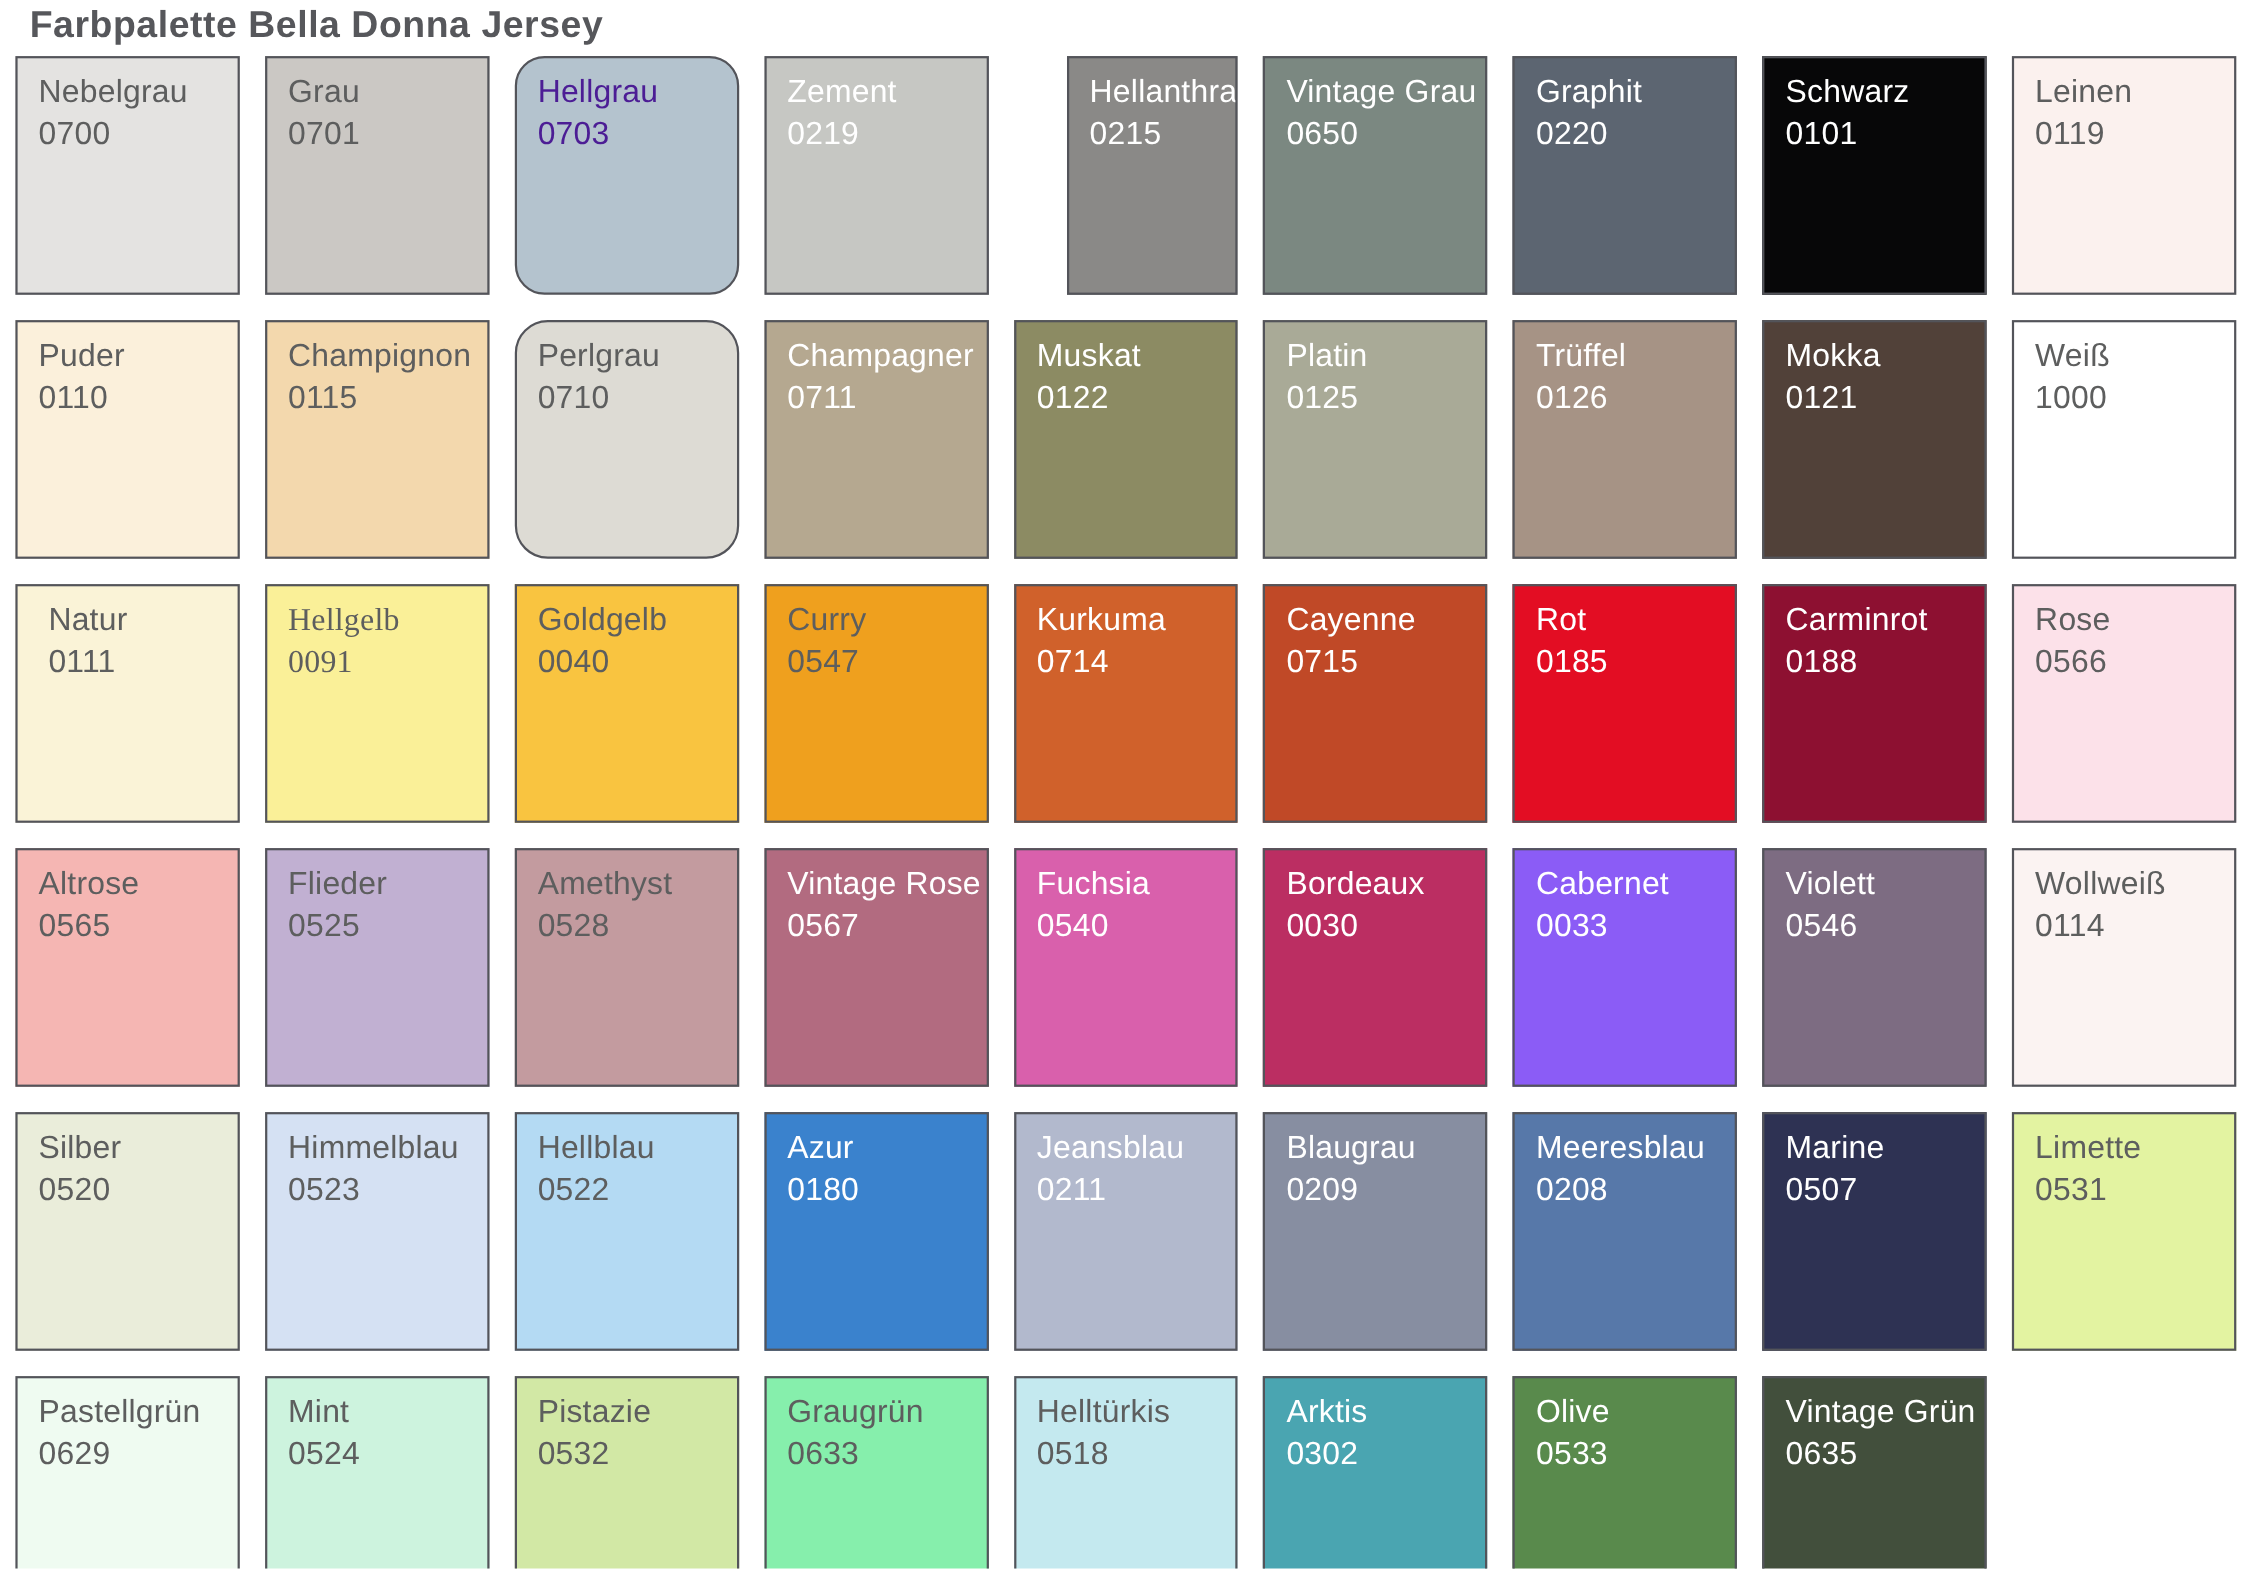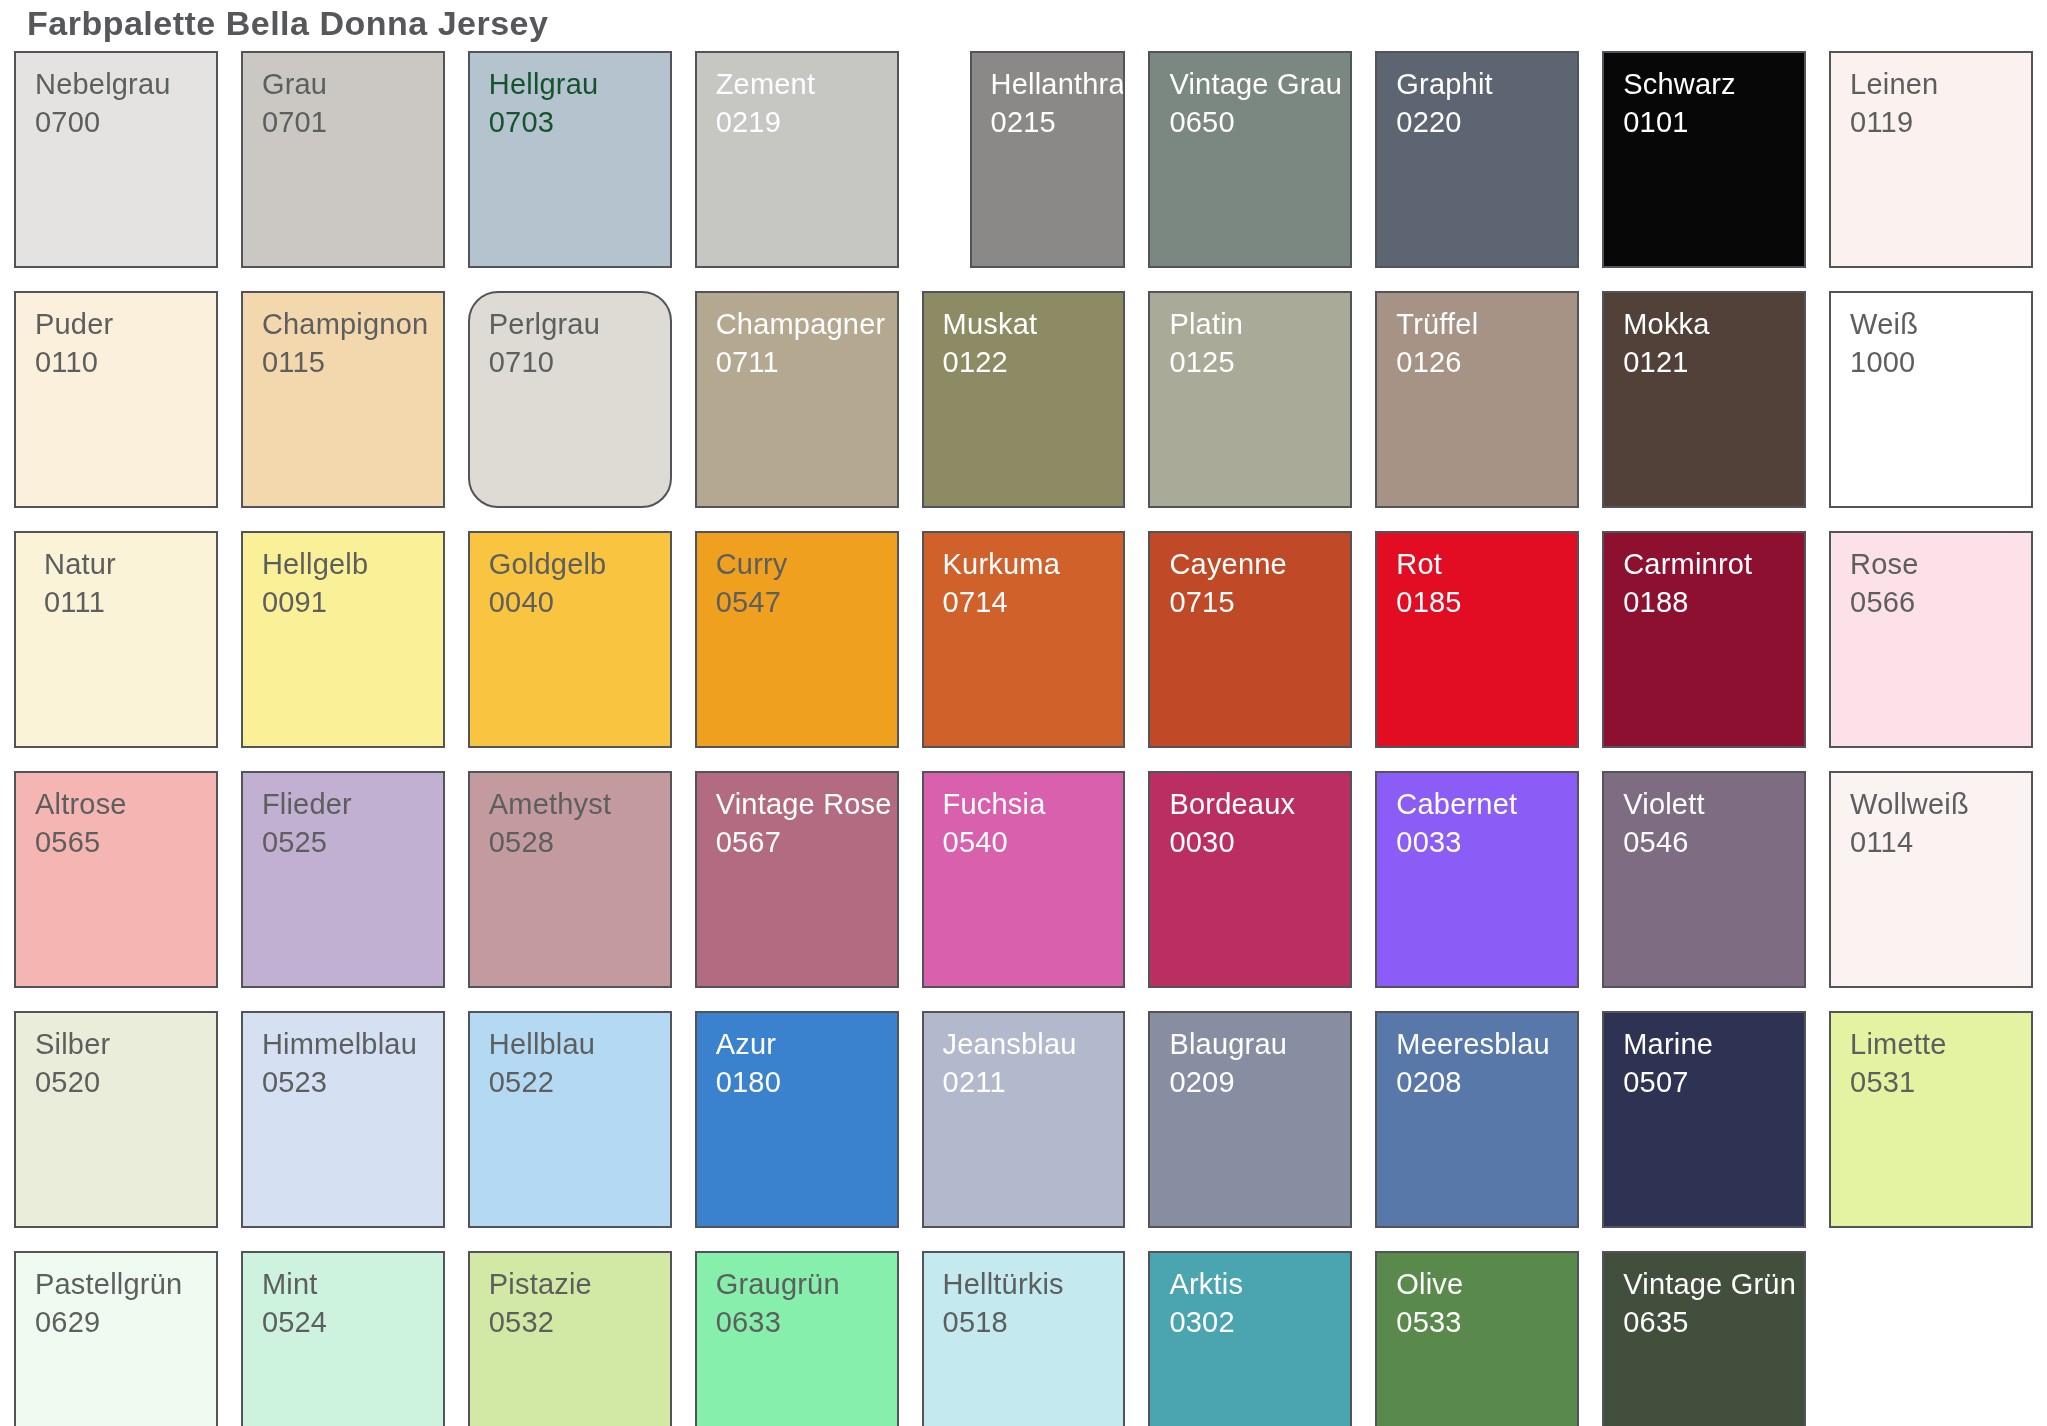--- a/index.html
+++ b/index.html
@@ -47,21 +47,21 @@
 
 <div class="grid">
     <div class="cell" style="background: rgb(228, 227, 225); color: rgb(93, 94, 94);">
       <div class="name">Nebelgrau</div>
       <div class="code">0700</div>
     </div>
     <div class="cell" style="background: rgb(203, 200, 196); color: rgb(93, 94, 94);">
       <div class="name">Grau</div>
       <div class="code">0701</div>
     </div>
-    <div class="cell" style="background: rgb(180, 195, 206); color: #14532d;">
+    <div class="cell" style="background: rgb(180, 195, 206); color: #4c1d95; border-radius: 27px;">
       <div class="name">Hellgrau</div>
       <div class="code">0703</div>
     </div>
     <div class="cell" style="background: rgb(198, 199, 195); color: rgb(255, 255, 255);">
       <div class="name">Zement</div>
       <div class="code">0219</div>
     </div>
     <div class="cell" style="background: rgb(138, 137, 135); color: rgb(255, 255, 255); margin-left: 48px;">
       <div class="name">Hellanthrazit</div>
       <div class="code">0215</div>
@@ -115,21 +115,21 @@
       <div class="code">0121</div>
     </div>
     <div class="cell" style="background: rgb(255, 255, 255); color: rgb(93, 94, 94);">
       <div class="name">Weiß</div>
       <div class="code">1000</div>
     </div>
     <div class="cell" style="background: rgb(250, 243, 215); color: rgb(93, 94, 94); padding-left: 28px;">
       <div class="name">Natur</div>
       <div class="code">0111</div>
     </div>
-    <div class="cell" style="background: rgb(250, 240, 152); color: rgb(93, 94, 94);">
+    <div class="cell" style="background: rgb(250, 240, 152); color: rgb(93, 94, 94); font-family: Liberation Serif, serif;">
       <div class="name">Hellgelb</div>
       <div class="code">0091</div>
     </div>
     <div class="cell" style="background: rgb(249, 196, 64); color: rgb(93, 94, 94);">
       <div class="name">Goldgelb</div>
       <div class="code">0040</div>
     </div>
     <div class="cell" style="background: rgb(239, 160, 30); color: rgb(93, 94, 94);">
       <div class="name">Curry</div>
       <div class="code">0547</div>

